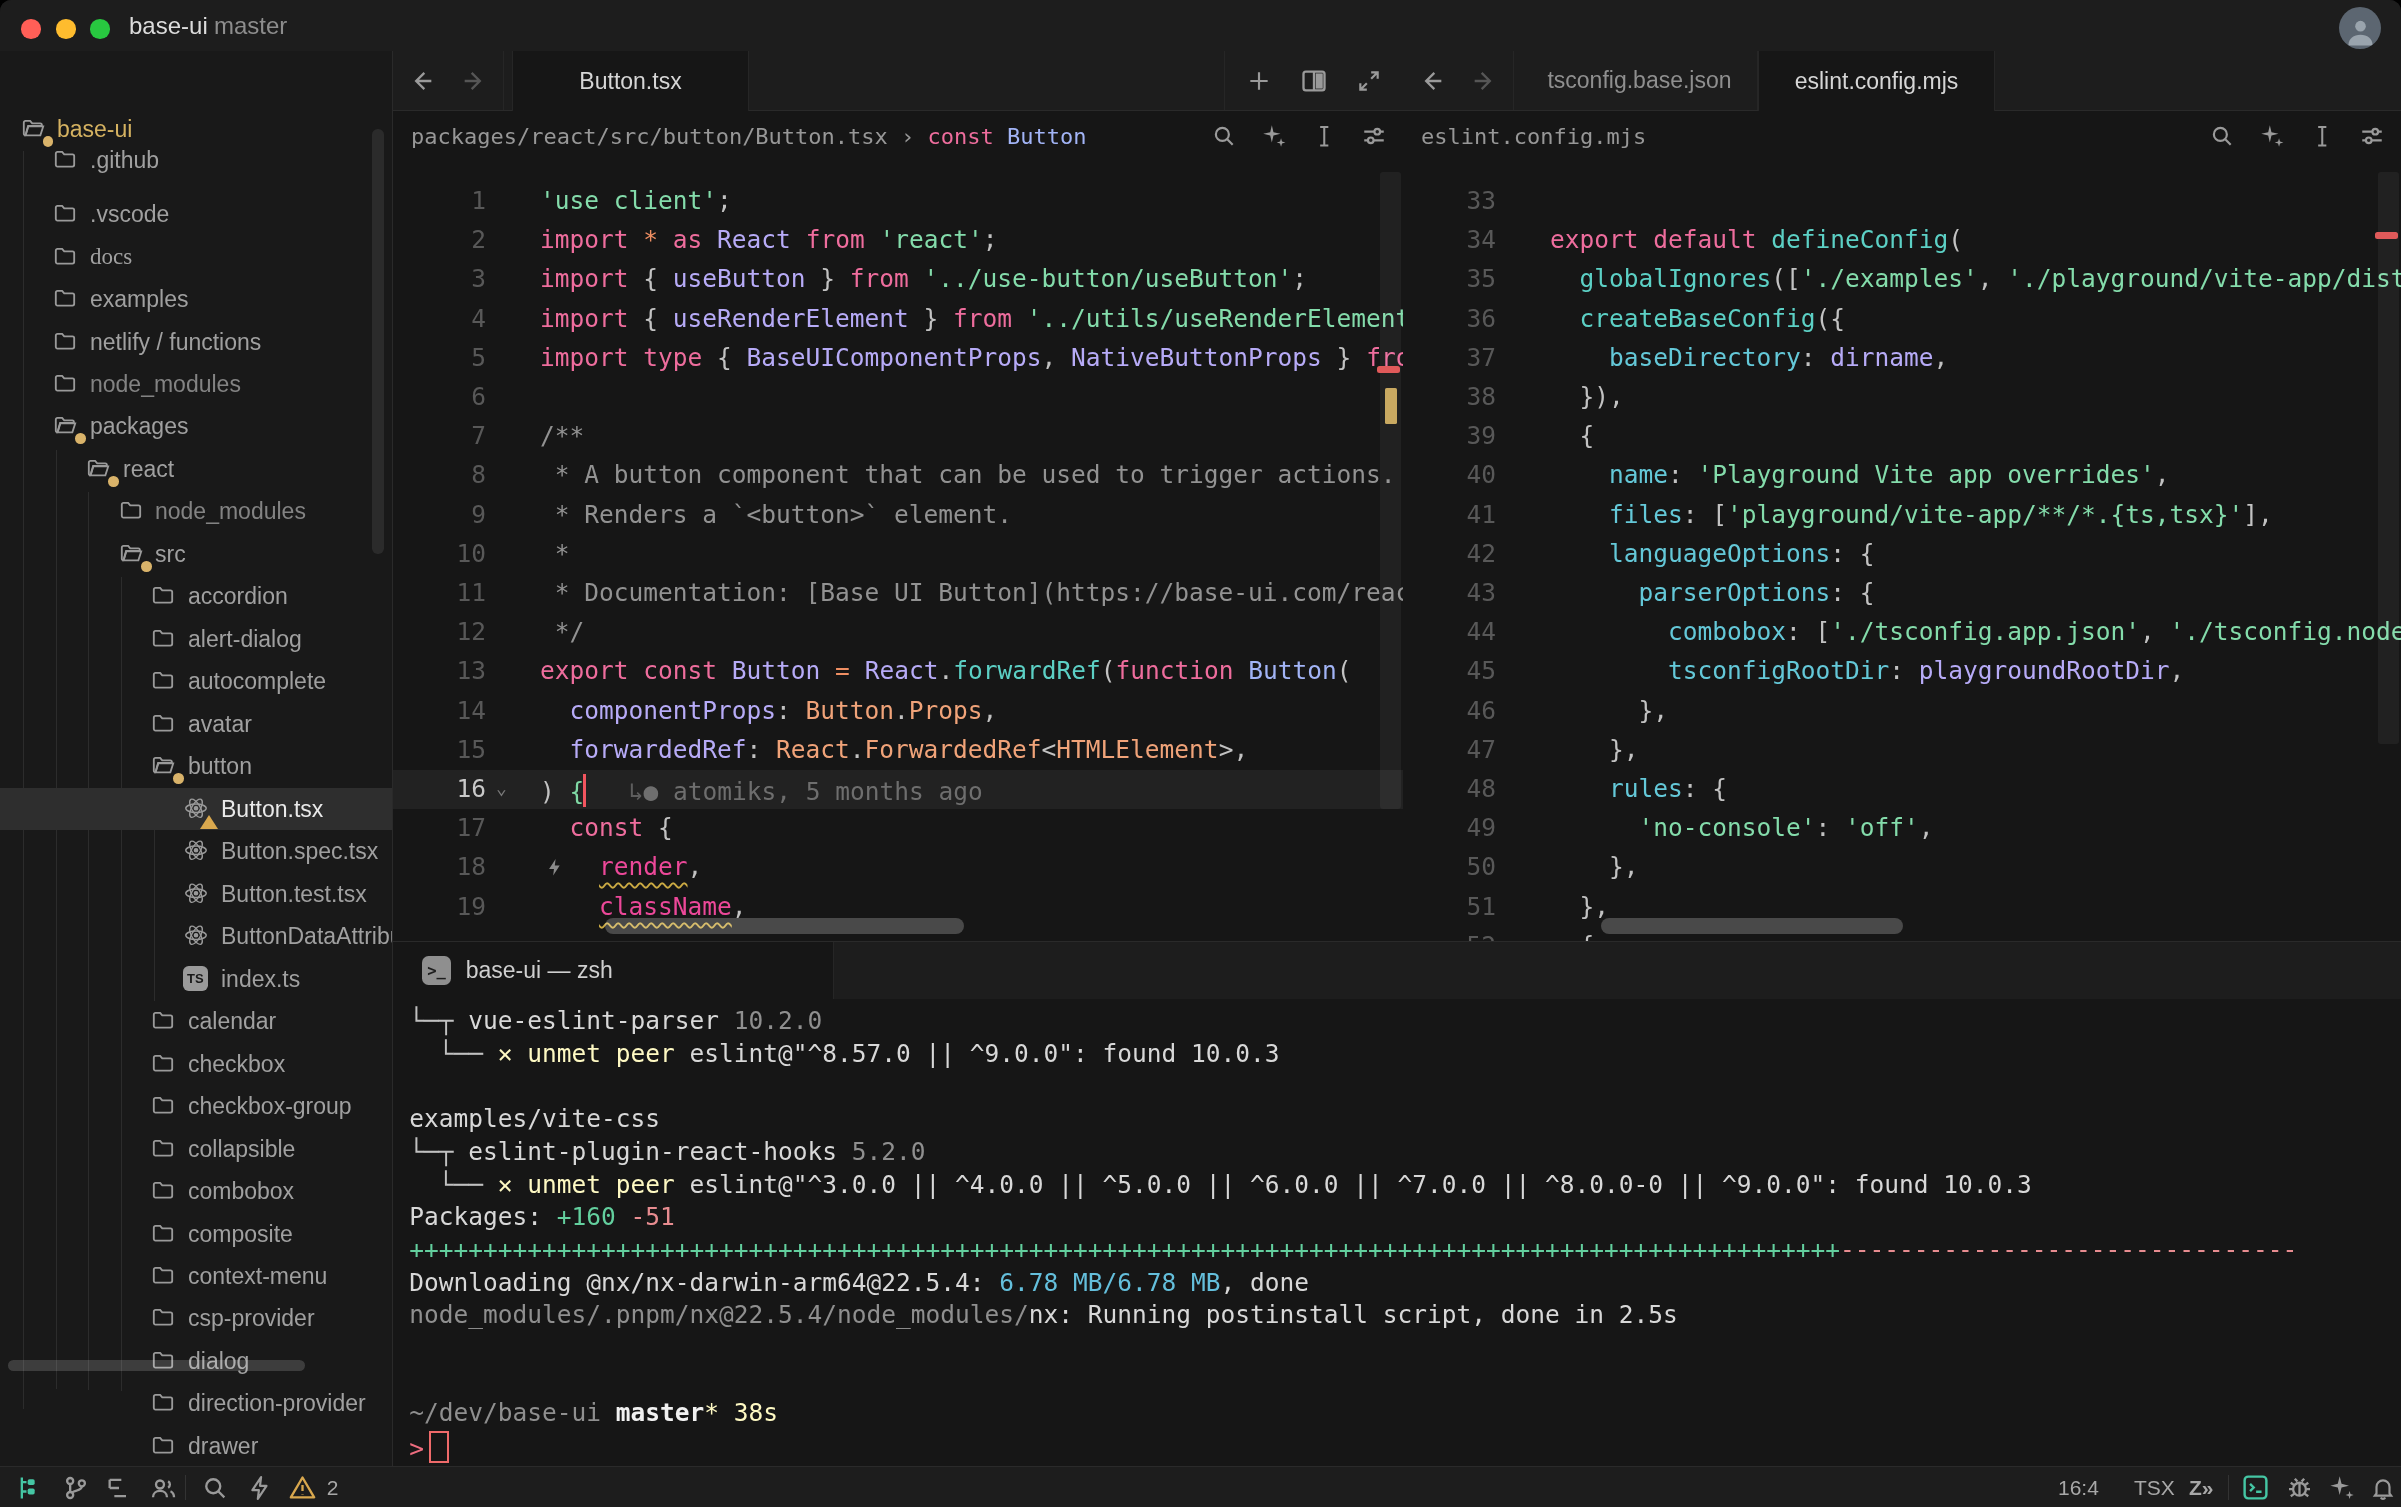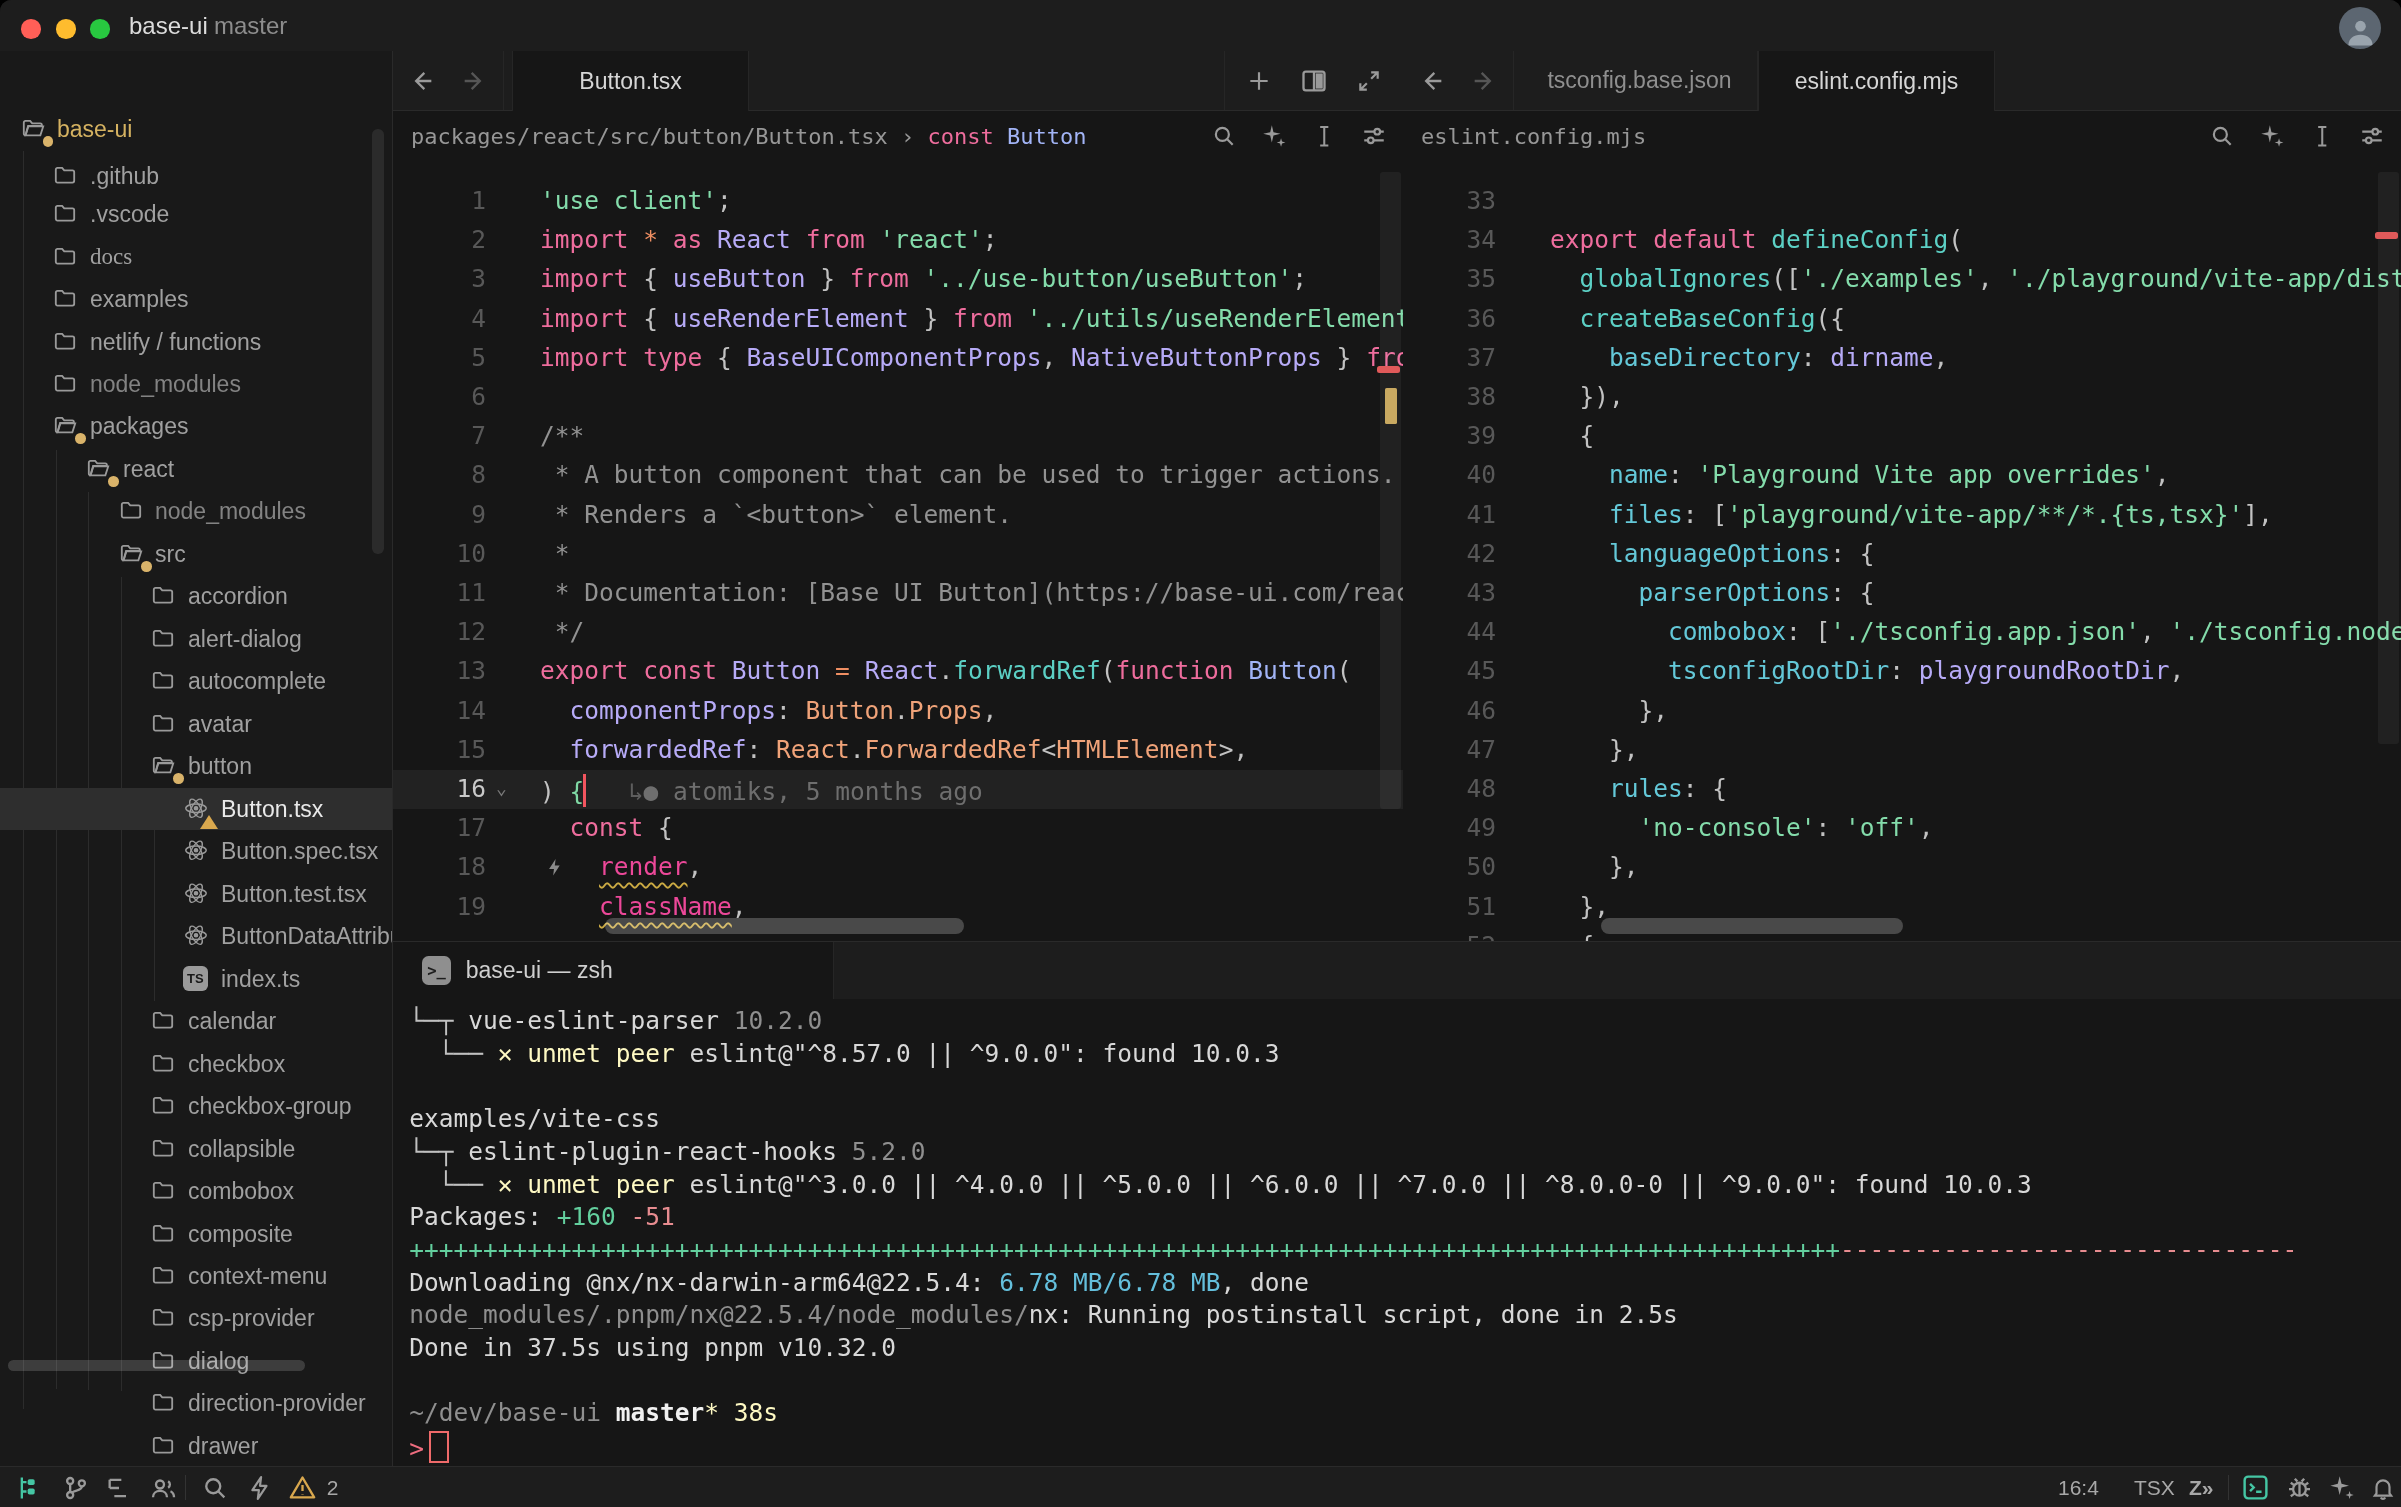--- a/index.html
+++ b/index.html
@@ -108,21 +108,21 @@
         <div class="row rootmod" style="top: 57px;">
           <span class="ticon" style="left:19.6px">
             <svg width="26" height="24.5" viewBox="0 0 24 24" stroke="#9a9a9a" stroke-width="1.8" fill="none">
               <path d="M3 6.5c0-1 .7-1.7 1.7-1.7h4.5l2 2.4h7.9c1 0 1.6.6 1.6 1.6v1H7.2L4.6 19H4.7c-1 0-1.7-.7-1.7-1.7z"></path>
               <path d="M7.4 10.2H22L19.2 19H4.7z"></path>
             </svg>
             <span class="dot"></span>
           </span>
           <span class="tlabel" style="left:57px">base-ui</span>
         </div>
-        <div class="row" style="top: 104px;">
+        <div class="row" style="top: 88px;">
           <span class="ticon" style="left:52px">
             <svg width="26" height="24.5" viewBox="0 0 24 24" stroke="#9a9a9a" stroke-width="1.8" fill="none">
               <path d="M3 6.5c0-1 .7-1.7 1.7-1.7h4.5l2 2.4h8.1c1 0 1.7.7 1.7 1.7v8.6c0 1-.7 1.7-1.7 1.7H4.7c-1 0-1.7-.7-1.7-1.7z"></path>
             </svg>
           </span>
           <span class="tlabel" style="left:90px">.github</span>
         </div>
         <div class="row" style="top: 142px;">
           <span class="ticon" style="left:52px">
             <svg width="26" height="24.5" viewBox="0 0 24 24" stroke="#9a9a9a" stroke-width="1.8" fill="none">
@@ -572,21 +572,20 @@
           <div class="tline" style="top:8.2px"><span class="tt-tree">└─┬ </span><span class="tt-d">vue-eslint-parser</span><span class="tt-dim"> 10.2.0</span></div>
           <div class="tline" style="top:41px"><span class="tt-tree">  └── </span><span class="tt-yel">✕ unmet peer </span><span class="tt-d">eslint@"^8.57.0 || ^9.0.0": found 10.0.3</span></div>
           <div class="tline" style="top:74px"></div>
           <div class="tline" style="top:106px"><span class="tt-d">examples/vite-css</span></div>
           <div class="tline" style="top:139px"><span class="tt-tree">└─┬ </span><span class="tt-d">eslint-plugin-react-hooks</span><span class="tt-dim"> 5.2.0</span></div>
           <div class="tline" style="top:172px"><span class="tt-tree">  └── </span><span class="tt-yel">✕ unmet peer </span><span class="tt-d">eslint@"^3.0.0 || ^4.0.0 || ^5.0.0 || ^6.0.0 || ^7.0.0 || ^8.0.0-0 || ^9.0.0": found 10.0.3</span></div>
           <div class="tline" style="top:204px"><span class="tt-d">Packages: </span><span class="tt-grn">+160</span><span class="tt-d"> </span><span class="tt-red">-51</span></div>
           <div class="tline" style="top:237px"><span class="tt-grn">+++++++++++++++++++++++++++++++++++++++++++++++++++++++++++++++++++++++++++++++++++++++++++++++++</span><span class="tt-red">-------------------------------</span></div>
           <div class="tline" style="top:270px"><span class="tt-d">Downloading @nx/nx-darwin-arm64@22.5.4: </span><span class="tt-cyan">6.78 MB/6.78 MB</span><span class="tt-d">, done</span></div>
           <div class="tline" style="top:302px"><span class="tt-dim">node_modules/.pnpm/nx@22.5.4/node_modules/</span><span class="tt-d">nx</span><span class="tt-d">: Running postinstall script, done in 2.5s</span></div>
-          <div class="tline" style="top:335px"><span class="tt-d">Done in 37.5s using pnpm v10.32.0</span></div>
           <div class="tline" style="top:368px"></div>
           <div class="tline" style="top:400px"><span class="tt-dim">~/dev/base-ui </span><span class="tt-bw">master</span><span class="tt-yel">*</span><span class="tt-d"> </span><span class="tt-yel">38s</span></div>
           <div class="tline" style="top:433px"><span class="tt-pink">&gt;</span><span class="term-cursor"></span></div>
         </div>
     </div>
   </div>
 
   <div class="statusbar">
     <span class="st-item" style="left:16.3px">
         <svg width="28" height="28" viewBox="0 0 24 24" stroke="#45c6a4" stroke-width="2" fill="none">

